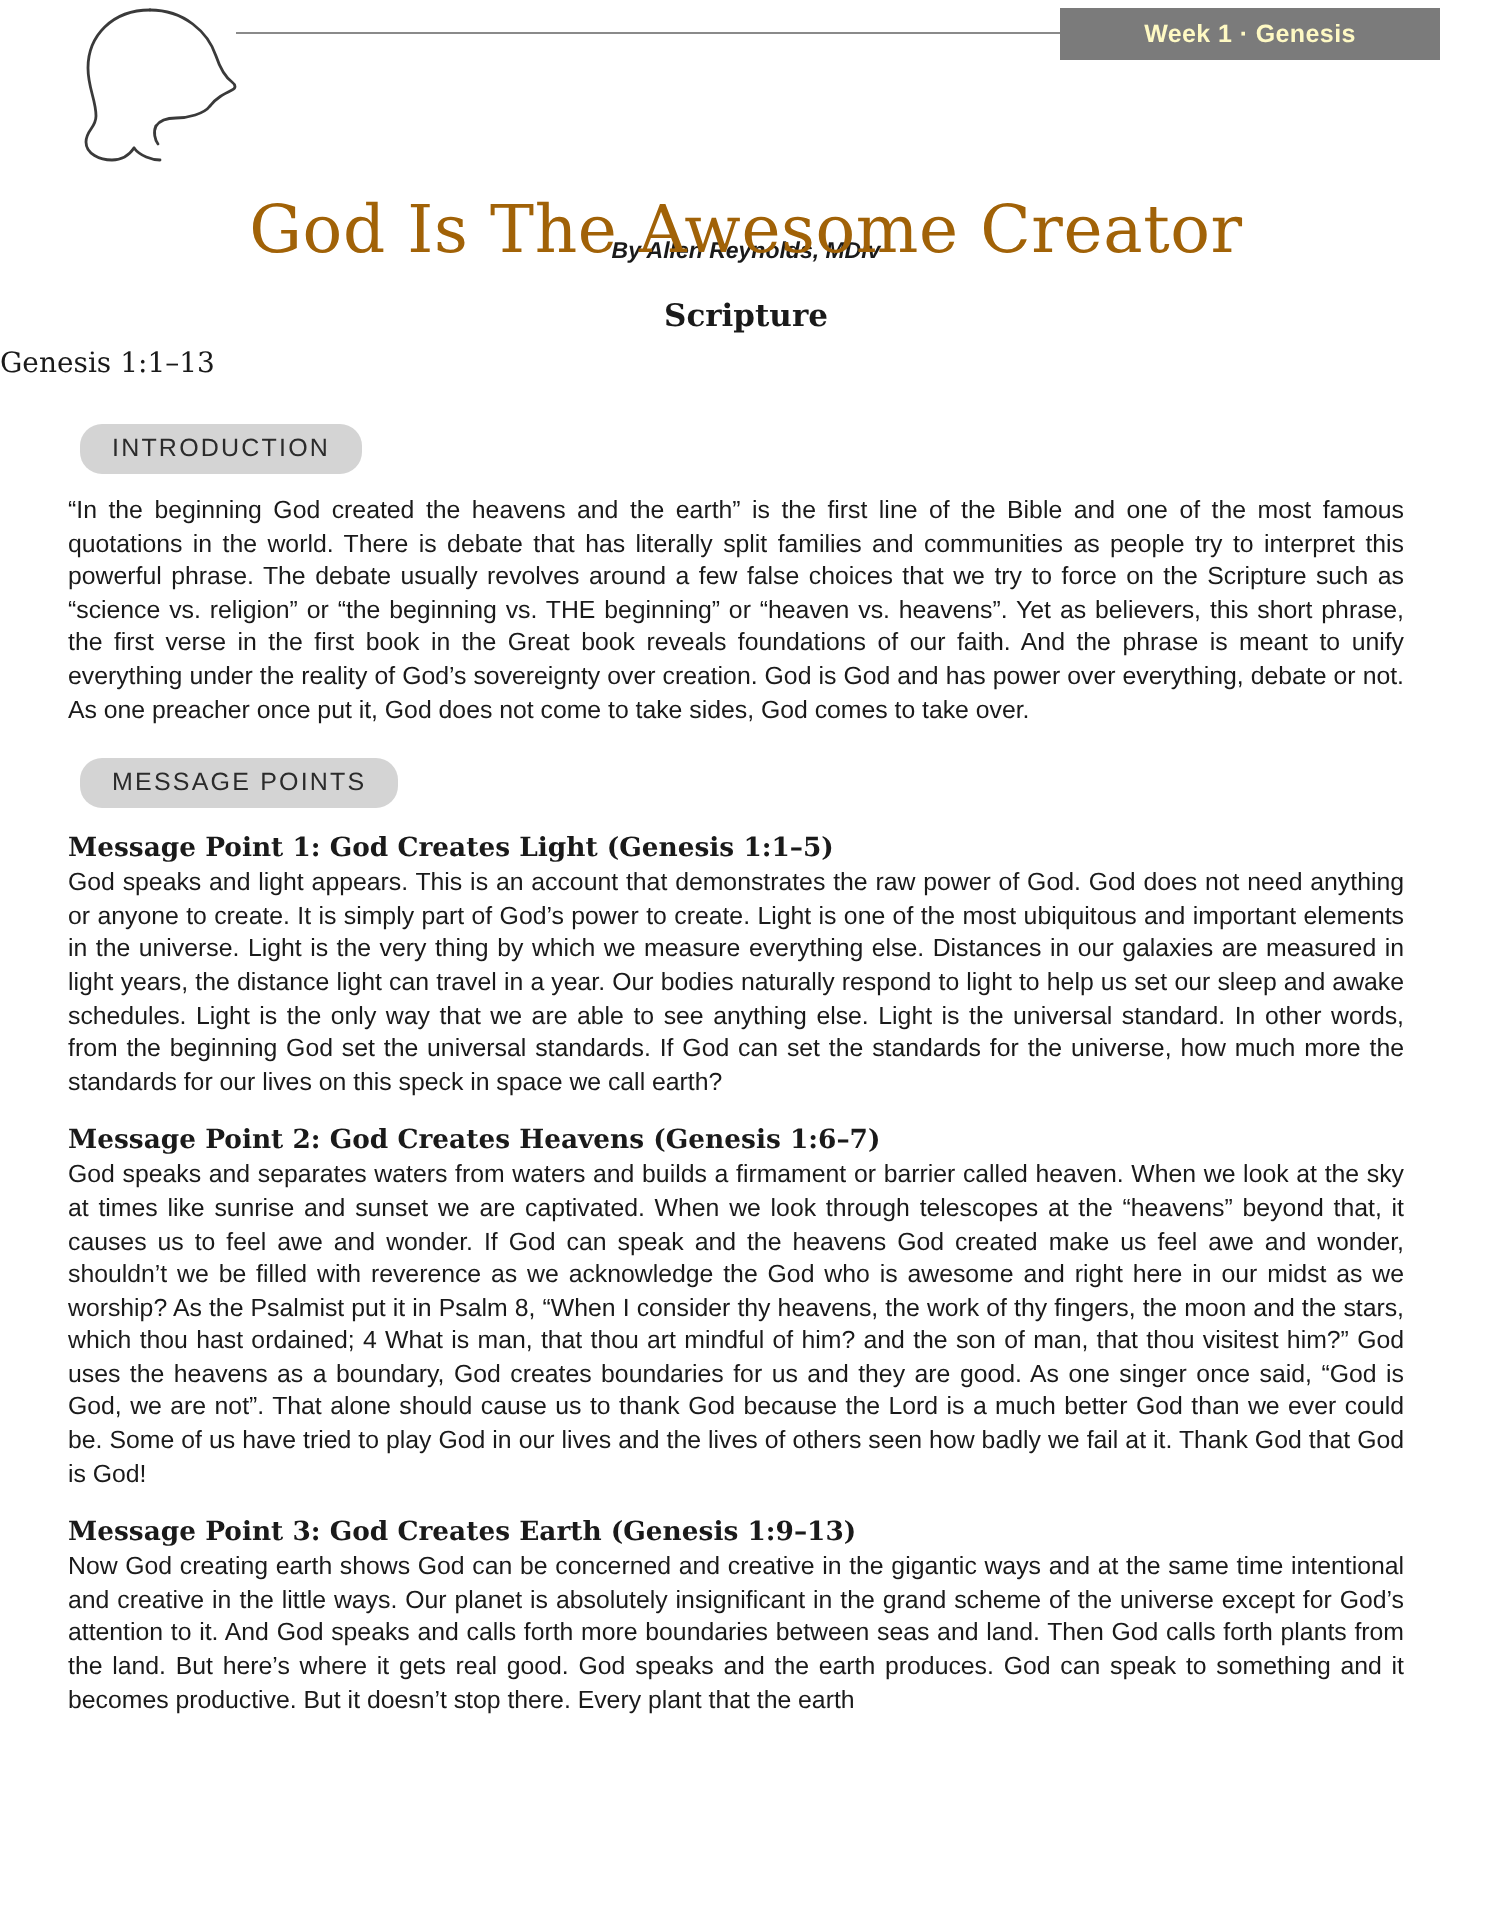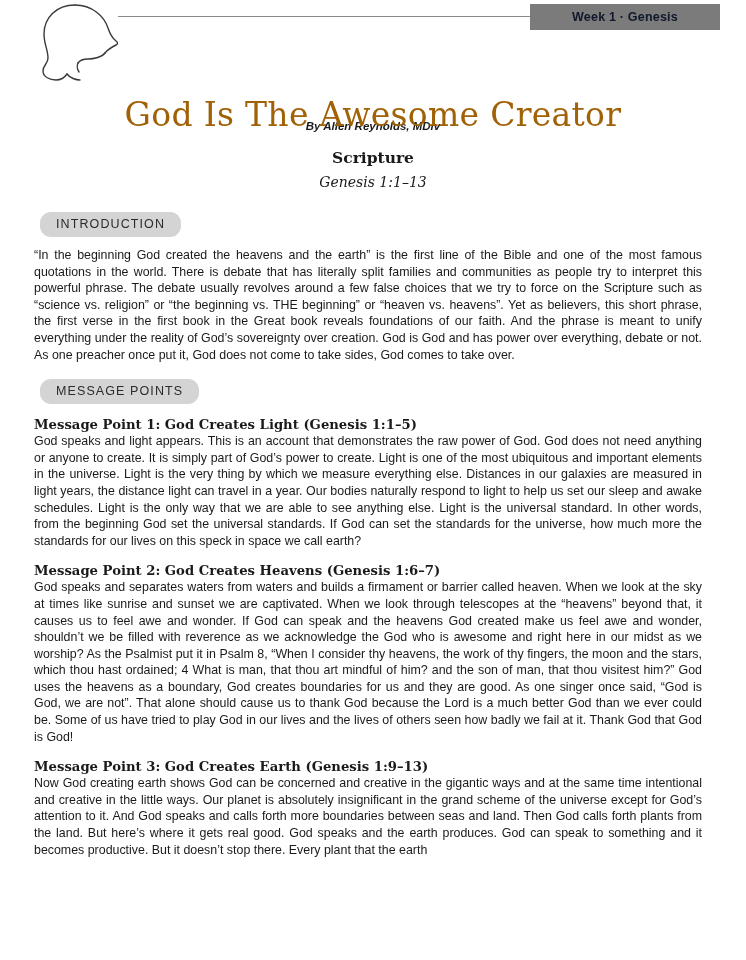--- a/index.html
+++ b/index.html
@@ -28,21 +28,21 @@
     position: relative;
     height: 118px;
   }
   .week-tab {
     position: absolute;
     top: 4px;
     right: 26px;
     width: 190px;
     height: 26px;
     background: #7b7b7b;
-    color: #0f172a;
+    color: #fef9c3;
     font-size: 12.5px;
     font-weight: bold;
     letter-spacing: 0.2px;
     display: flex;
     align-items: center;
     justify-content: center;
     font-family: "Liberation Sans", sans-serif;
   }
   .rule {
     position: absolute;
@@ -82,25 +82,23 @@
     font-family: "Liberation Sans", sans-serif;
   }
   .scripture-head {
     text-align: center;
     font-family: "DejaVu Serif", serif;
     font-size: 15.5px;
     font-weight: bold;
     margin-top: 16px;
   }
   .scripture-ref {
-    text-align: center;
     font-family: "DejaVu Serif", serif;
     font-size: 14px;
     margin-top: 7px;
-    font-style: italic;
   }
 
   
   .section-pill {
     display: inline-block;
     background: #d4d4d4;
     color: #2b2b2b;
     font-size: 12.5px;
     letter-spacing: 1.1px;
     padding: 5px 16px 6px 16px;

